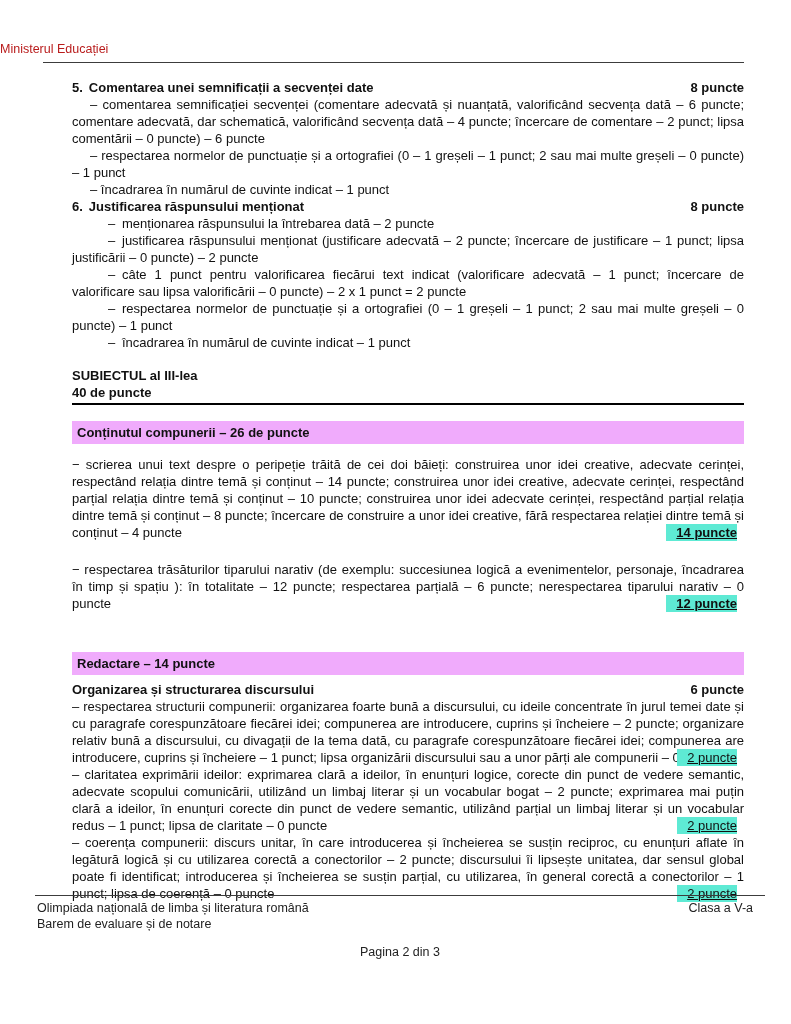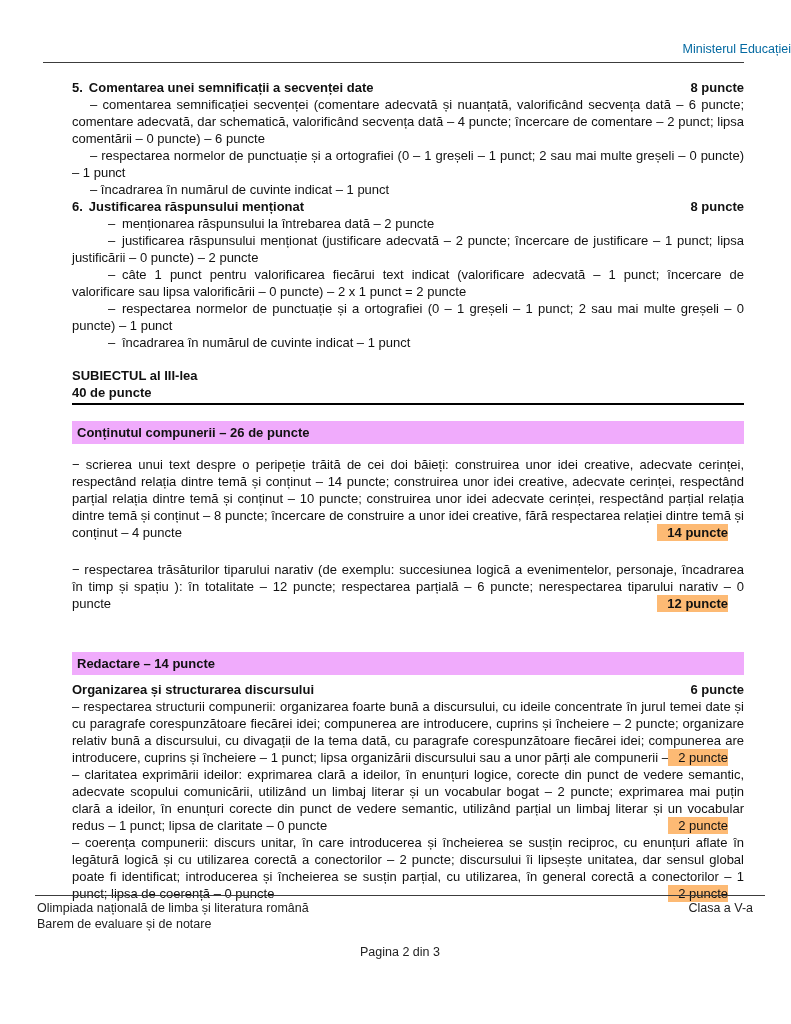--- a/index.html
+++ b/index.html
@@ -12,24 +12,24 @@
     background: #ffffff;
     font-family: "Liberation Sans", "DejaVu Sans", sans-serif;
     font-size: 13px;
     line-height: 17px;
     color: #111;
     overflow: hidden;
   }
   
   .doc-header {
     padding-top: 42px;
-    text-align: right;
+    text-align: left;
     font-size: 12.5px;
     line-height: 15px;
-    color: #0369a1;
+    color: #b91c1c;
   }
   .doc-header .rule {
     border: none;
     border-top: 1.5px solid #3c3c3c;
     margin: 5px 47px 0 43px;
   }
   
   .main {
     margin: 16px 47px 0 72px; 
   }
@@ -63,24 +63,25 @@
     padding: 3px 5px;
   }
   .banner-content { margin-top: 16px; }
   .banner-redactare { margin-top: 40px; }
   .para {
     position: relative;
     text-align: justify;
   }
   .para .pts {
     position: absolute;
-    right: 16px;
+    right: 7px;
     bottom: 0;
-    background: #fdba74;
+    background: #5eead4;
     padding-left: 10px;
+    text-decoration: underline;
   }
   .para .pts.bold { font-weight: bold; }
   .para-1 { margin-top: 12px; }
   .para-2 { margin-top: 20px; }
   .org-row {
     display: flex;
     justify-content: space-between;
     font-weight: bold;
     margin-top: 6px;
   }

